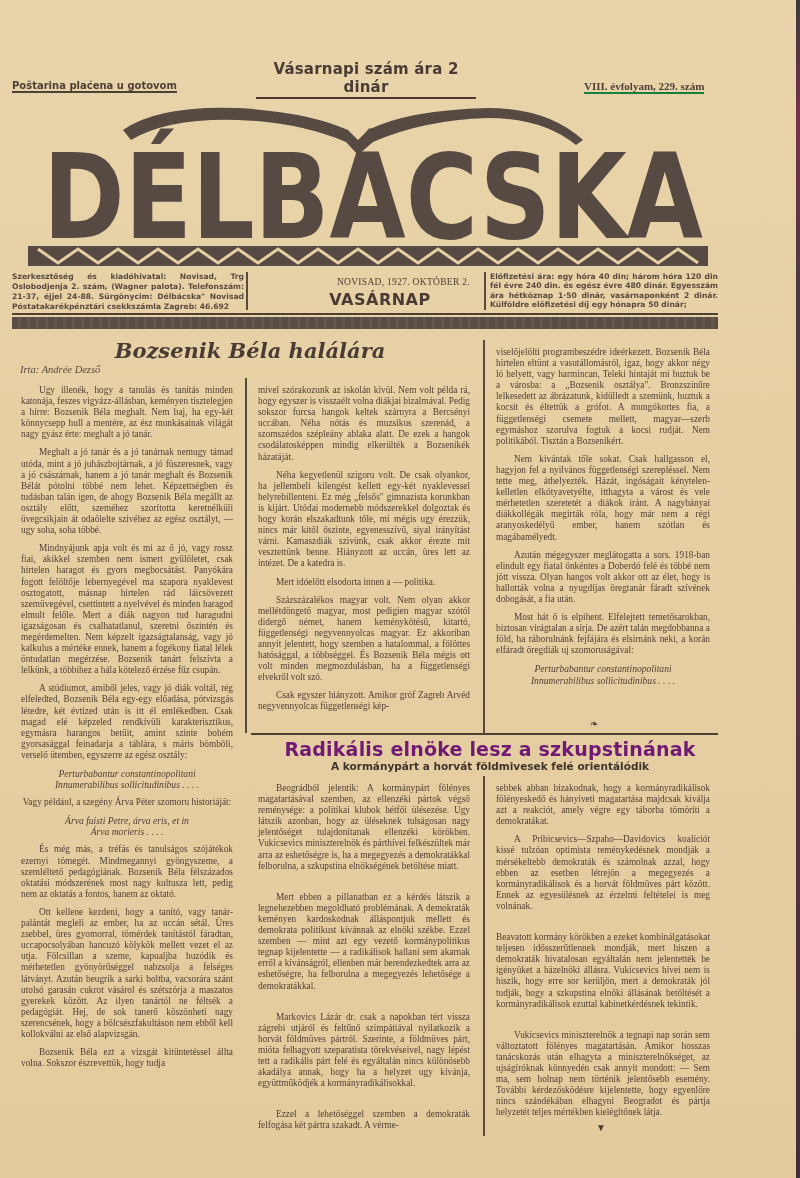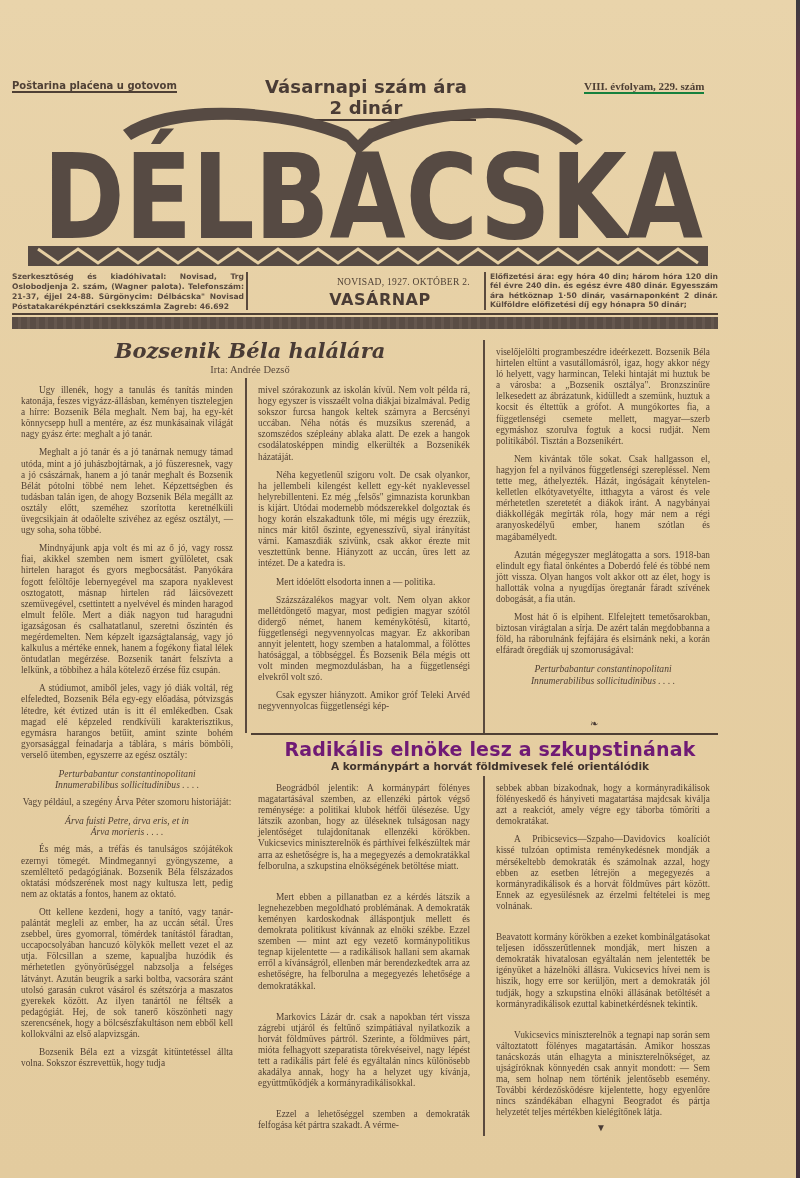--- a/index.html
+++ b/index.html
@@ -2,22 +2,22 @@
 <html><head>
 <meta charset="utf-8">
 <style>
   html,body{margin:0;padding:0;}
   body{width:800px;height:1178px;overflow:hidden;background:#e7d2a8;position:relative;
     font-family:"Liberation Serif","DejaVu Serif",serif;color:#4a3a2e;}
   .paper{position:absolute;left:0;top:0;width:796px;height:1178px;
     background:linear-gradient(180deg,#e9d4ab 0%,#e6cfa3 40%,#e3cb9e 100%);}
   .spine{position:absolute;left:796px;top:0;width:4px;height:1178px;
     background:linear-gradient(180deg,#3b3a3f 0%,#7a2f4d 10%,#4a3a44 25%,#5a3244 60%,#3f2f3a 100%);}
-  .price-banner{position:absolute;left:256px;top:76px;width:220px;text-align:center;
-    font-family:"DejaVu Sans","Liberation Sans",sans-serif;font-weight:bold;font-size:18px;
+  .price-banner{position:absolute;left:256px;top:60px;width:220px;text-align:center;
+    font-family:"DejaVu Sans","Liberation Sans",sans-serif;font-weight:bold;font-size:15px;
     color:#4a3c35;border-bottom:2px solid #4a3c35;padding-bottom:1px;letter-spacing:0.2px;}
   .postarina{position:absolute;left:12px;top:80px;font-family:"DejaVu Sans",sans-serif;
     font-weight:bold;font-size:10px;color:#4f4035;border-bottom:2px solid #4f4035;}
   .volume{position:absolute;left:584px;top:80px;font-weight:bold;font-size:11px;color:#4f4035;
     border-bottom:2px solid #15803d;}
   .masthead{position:absolute;left:28px;top:100px;width:690px;height:170px;}
   .masthead svg{width:100%;height:100%;}
   .info-left{position:absolute;left:12px;top:272px;width:232px;font-family:"DejaVu Sans",sans-serif;
     font-size:7.6px;line-height:10px;font-weight:bold;color:#5a4a3e;text-align:justify;}
   .vrule{position:absolute;width:1.5px;background:#5a4a3e;}
@@ -25,21 +25,21 @@
     font-weight:normal;color:#4f4035;letter-spacing:0.3px;}
   .day{position:absolute;left:290px;top:290px;width:180px;text-align:center;
     font-family:"DejaVu Sans",sans-serif;font-weight:bold;font-size:16px;color:#4a3c35;letter-spacing:0.5px;}
   .info-right{position:absolute;left:490px;top:272px;width:228px;font-family:"DejaVu Sans",sans-serif;
     font-size:7.6px;line-height:9.4px;font-weight:bold;color:#5a4a3e;text-align:justify;}
   .hrule-thin{position:absolute;left:12px;width:706px;height:1.5px;background:#4f4035;}
   .hband{position:absolute;left:12px;top:317px;width:706px;height:12px;background:#5a4d45;
     background-image:repeating-linear-gradient(90deg,#5a4d45 0 6px,#65574e 6px 9px);}
   .article-title{position:absolute;left:20px;top:338px;width:460px;text-align:center;
     font-family:"DejaVu Serif",serif;font-style:italic;font-weight:bold;font-size:21px;color:#4a3c35;}
-  .byline{position:absolute;left:20px;top:364px;width:460px;text-align:center;
+  .byline{position:absolute;left:20px;top:364px;width:460px;font-style:italic;
     font-size:10.5px;color:#5a4a3e;}
   .col{position:absolute;font-size:9.3px;line-height:11.1px;text-align:justify;color:#4f3f33;
     font-family:"Liberation Serif","DejaVu Serif",serif;}
   .col p{margin:7px;text-indent:18px;}
   .col p.noind{text-indent:0;}
   .col .verse{text-align:center;font-style:italic;text-indent:0;margin:3px 0;font-size:9.6px;}
   .col .center{text-align:center;text-indent:0;}
   .col .gap{height:6px;}
   .headline2{position:absolute;left:250px;top:738px;width:480px;text-align:center;
     font-family:"DejaVu Sans",sans-serif;font-weight:bold;font-size:19px;color:#701a75;letter-spacing:0.2px;}
@@ -102,21 +102,21 @@
   <p>Bozsenik Béla ezt a vizsgát kitüntetéssel állta volna. Sokszor észrevettük, hogy tudja</p>
 </div>
 
 <div class="vrule" style="left:245px;top:378px;height:355px;"></div>
 
 <div class="col" style="left:251px;top:378px;width:226px;">
   <p class="noind">mivel szórakozunk az iskolán kívül. Nem volt példa rá, hogy egyszer is visszaélt volna diákjai bizalmával. Pedig sokszor furcsa hangok keltek szárnyra a Bercsényi uccában. Néha nótás és muzsikus szerenád, a szomszédos szépleány ablaka alatt. De ezek a hangok csodálatosképpen mindig elkerülték a Bozsenikék házatáját.</p>
   <p>Néha kegyetlenül szigoru volt. De csak olyankor, ha jellembeli kilengést kellett egy-két nyaklevessel helyrebillenteni. Ez még „felsős" gimnazista korunkban is kijárt. Utódai modernebb módszerekkel dolgoztak és hogy korán elszakadtunk tőle, mi mégis ugy érezzük, nincs már kitől őszinte, egyenesszívű, siyal irányítást várni. Kamaszdiák szivünk, csak akkor érezte mit vesztettünk benne. Hiányzott az uccán, üres lett az intézet. De a katedra is.</p>
   <p>Mert idóelőtt elsodorta innen a — politika.</p>
   <p>Százszázalékos magyar volt. Nem olyan akkor mellétdöngető magyar, most pedigien magyar szótól didergő német, hanem keménykötésű, kitartó, függetlenségi negyvennyolcas magyar. Ez akkoriban annyit jelentett, hogy szemben a hatalommal, a fölöttes hatósággal, a többséggel. És Bozsenik Béla mégis ott volt minden megmozdulásban, ha a függetlenségi elvekről volt szó.</p>
-  <p>Csak egyszer hiányzott. Amikor gróf Teleki Arvéd negyvennyolcas függetlenségi kép-</p>
+  <p>Csak egyszer hiányzott. Amikor gróf Zagreb Arvéd negyvennyolcas függetlenségi kép-</p>
 </div>
 
 <div class="vrule" style="left:483px;top:340px;height:393px;"></div>
 
 <div class="col" style="left:489px;top:340px;width:228px;">
   <p class="noind">viselőjelölti programbeszédre ideérkezett. Bozsenik Béla hirtelen eltünt a vasutállomásról, igaz, hogy akkor négy ló helyett, vagy harmincan, Teleki hintaját mi huztuk be a városba: a „Bozsenik osztálya". Bronzszinűre lelkesedett az ábrázatunk, kidülledt a szemünk, huztuk a kocsit és éltettük a grófot. A mungókortes fia, a függetlenségi csemete mellett, magyar—szerb egymáshoz szorulva fogtuk a kocsi rudját. Nem politikából. Tisztán a Bozsenikért.</p>
   <p>Nem kivántak tőle sokat. Csak hallgasson el, hagyjon fel a nyilvános függetlenségi szerepléssel. Nem tette meg, áthelyezték. Házát, ingóságait kénytelen-kelletlen elkótyavetyélte, itthagyta a várost és vele mérhetetlen szeretetét a diákok iránt. A nagybányai diákkollégák megírták róla, hogy már nem a régi aranyoskedélyű ember, hanem szótlan és magábamélyedt.</p>
   <p>Azután mégegyszer meglátogatta a sors. 1918-ban elindult egy fiatal önkéntes a Doberdó felé és többé nem jött vissza. Olyan hangos volt akkor ott az élet, hogy is hallották volna a nyugdíjas öregtanár fáradt szívének dobogását, a fia után.</p>
   <p>Most hát ő is elpihent. Elfelejtett temetősarokban, biztosan virágtalan a sírja. De azért talán megdobbanna a föld, ha ráborulnánk fejfájára és elsirnánk neki, a korán elfáradt öregdiák uj szomoruságával:</p>
   <div class="verse">

